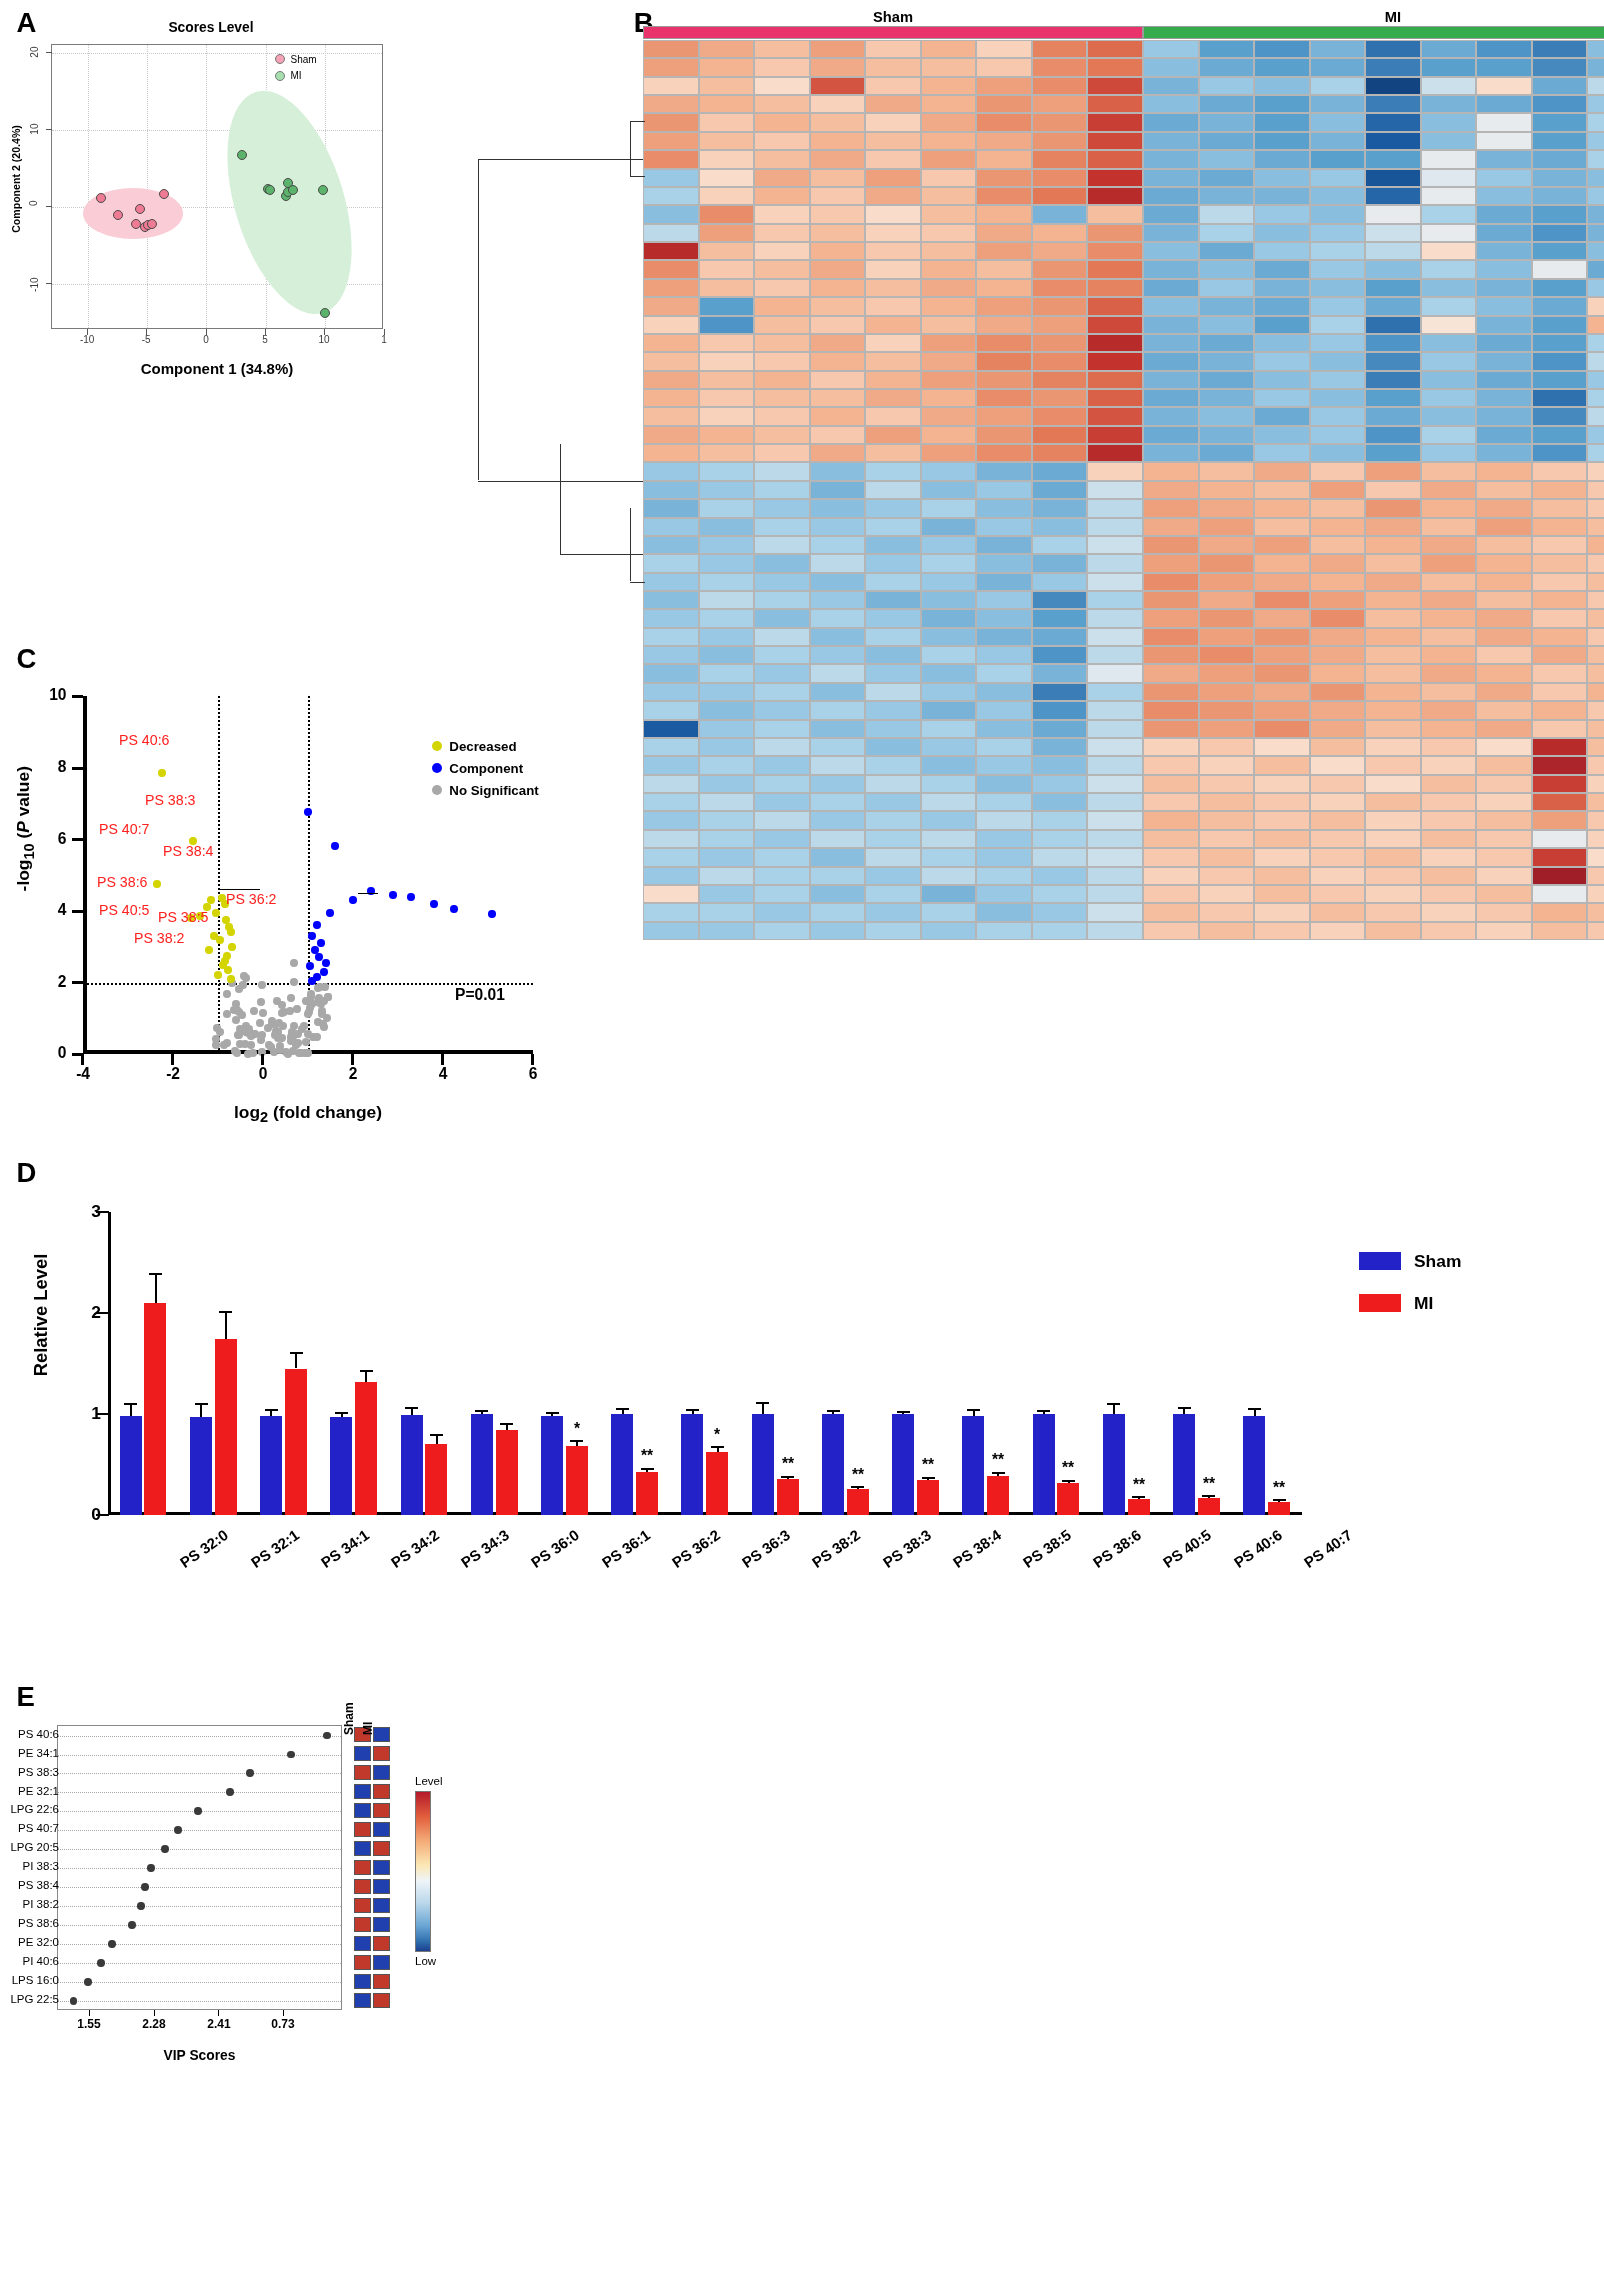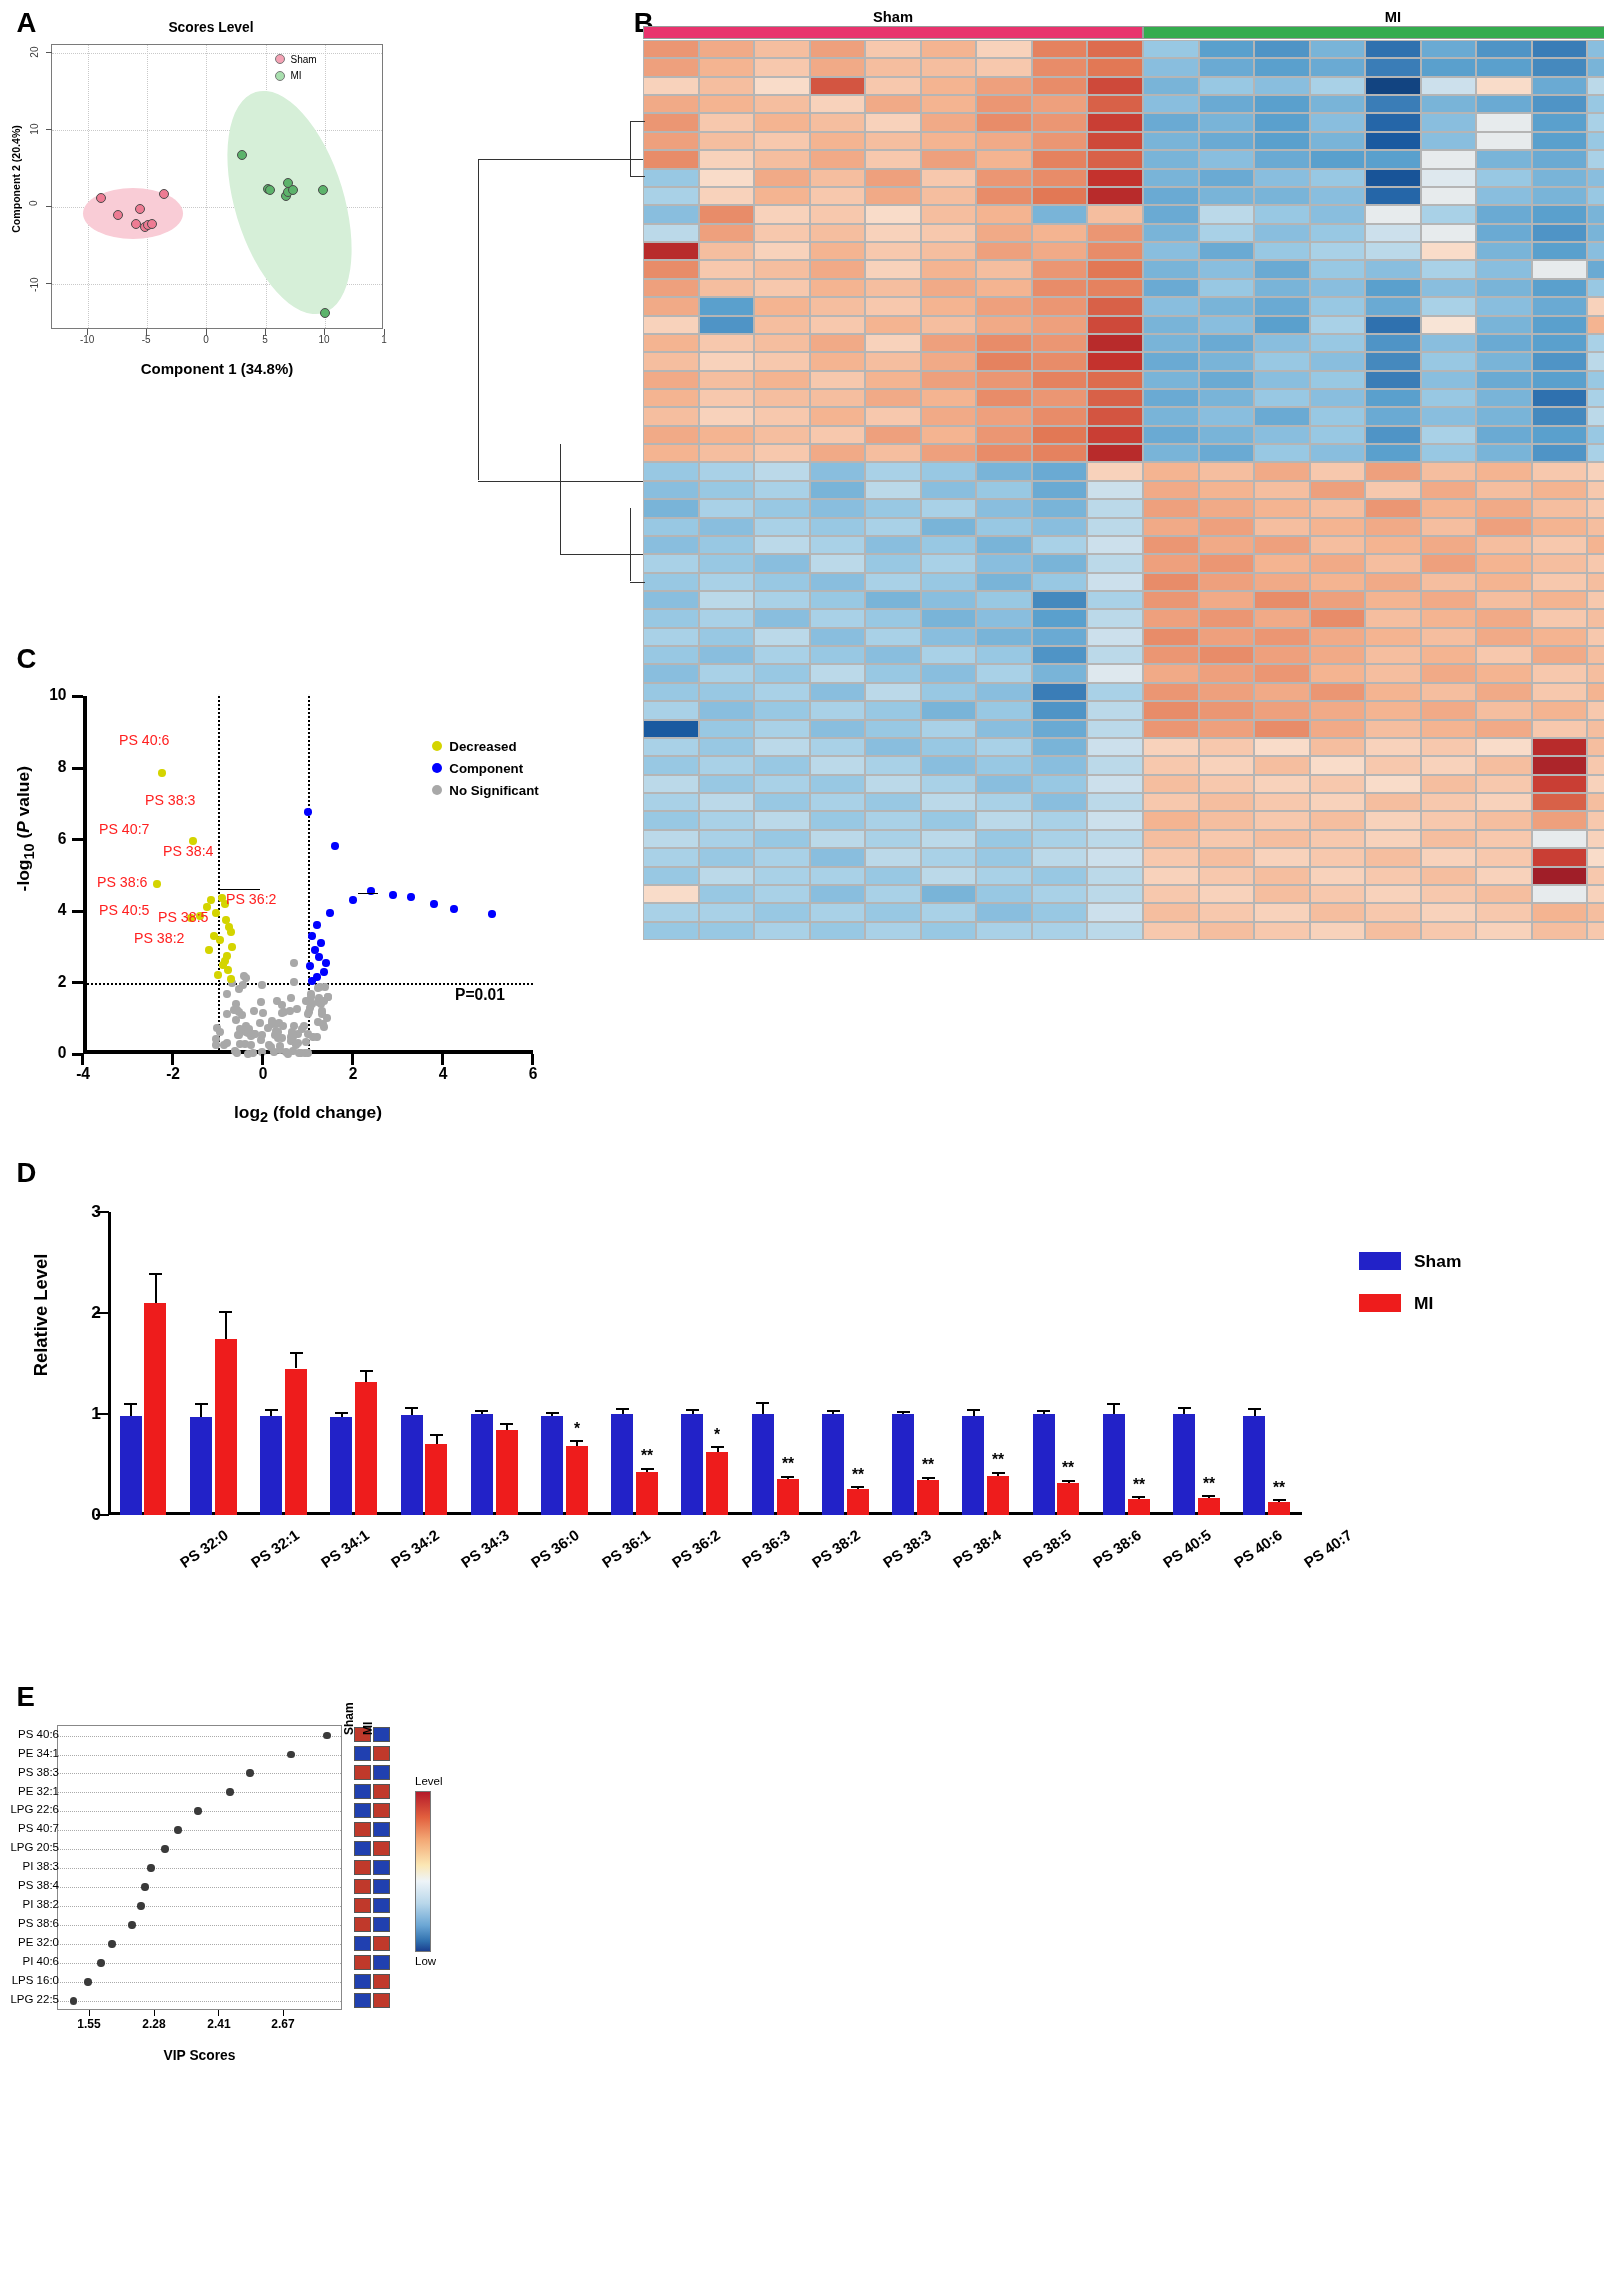--- a/index.html
+++ b/index.html
@@ -1533,21 +1533,21 @@
       <div class="rlab" style="left:-290px;top:300px;width:349px">LPS 16:0</div>
       <div class="rlab" style="left:-290px;top:319px;width:349px">LPG 22:5</div>
     </div>
   <div id="E-ticks">
       <div class="xt" style="left:89px;top:336px">1.55</div>
       <div class="tk" style="position:absolute;left:89px;top:329px;width:0.9px;height:5.5px;background:#000"></div>
       <div class="xt" style="left:154px;top:336px">2.28</div>
       <div class="tk" style="position:absolute;left:154px;top:329px;width:0.9px;height:5.5px;background:#000"></div>
       <div class="xt" style="left:219px;top:336px">2.41</div>
       <div class="tk" style="position:absolute;left:218px;top:329px;width:0.9px;height:5.5px;background:#000"></div>
-      <div class="xt" style="left:283px;top:336px">2.67</div>
+      <div class="xt" style="left:283px;top:336px">0.73</div>
       <div class="tk" style="position:absolute;left:283px;top:329px;width:0.9px;height:5.5px;background:#000"></div>
     </div>
   <div id="E-squares">
       <div class="sq" style="left:354px;top:46px;background:#c0392b"></div>
       <div class="sq" style="left:373px;top:46px;background:#2040b0"></div>
       <div class="sq" style="left:354px;top:65px;background:#2040b0"></div>
       <div class="sq" style="left:373px;top:65px;background:#c0392b"></div>
       <div class="sq" style="left:354px;top:84px;background:#c0392b"></div>
       <div class="sq" style="left:373px;top:84px;background:#2040b0"></div>
       <div class="sq" style="left:354px;top:103px;background:#2040b0"></div>

